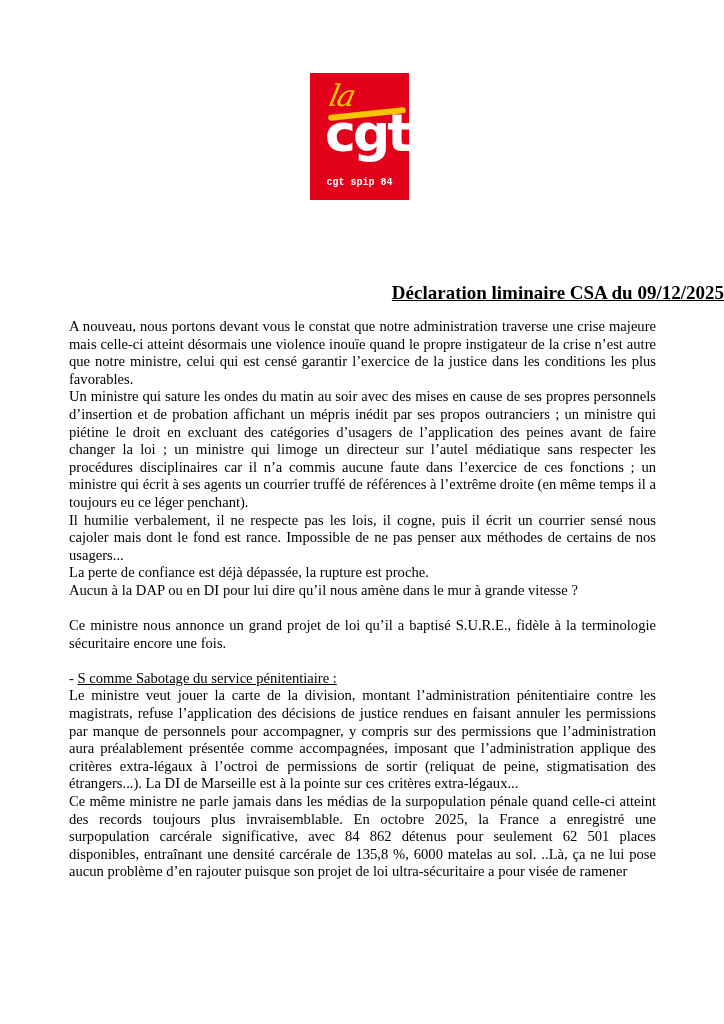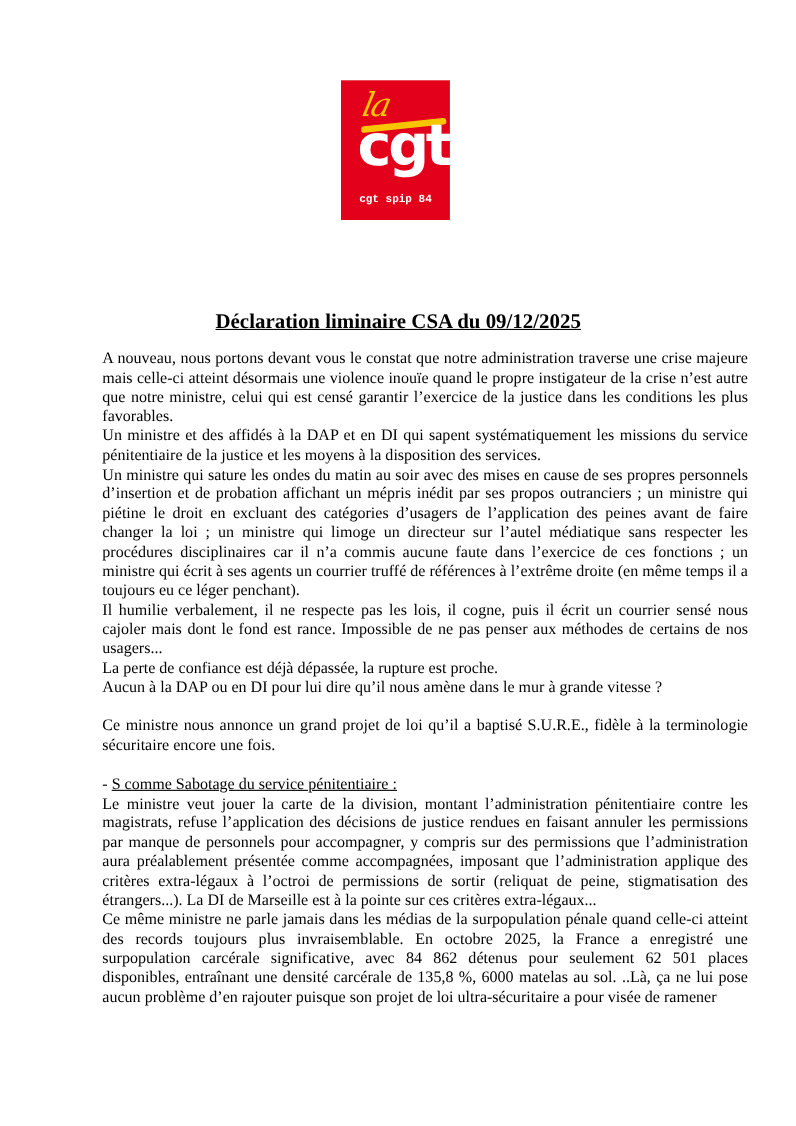--- a/index.html
+++ b/index.html
@@ -19,26 +19,26 @@
   }
   .logo-cgt {
     position: absolute; left: 2px; top: 30px; width: 97px; font-family: "DejaVu Sans", sans-serif;
     font-weight: bold; color: #ffffff; font-size: 52px; line-height: 60px; letter-spacing: -3px; text-align: right;
   }
   .logo-sub {
     position: absolute; left: 0; bottom: 12px; width: 99px; text-align: center; font-family: Liberation Mono, monospace;
     font-weight: bold; color: #ffffff; font-size: 10px;
   }
   .title {
-    position: absolute; left: 0; top: 282px; width: 724px; text-align: center;
+    position: absolute; left: 0; top: 282px; width: 724px; text-align: right;
     font-family: "Liberation Serif", serif; font-weight: bold; font-size: 19px; text-decoration: underline; color: #000;
   }
   .body {
     position: absolute; left: 69px; top: 318px; width: 587px;
-    font-family: "Liberation Serif", serif; font-size: 14.6px; line-height: 17.6px; color: #000; margin-left: 24px;
+    font-family: "Liberation Serif", serif; font-size: 14.6px; line-height: 17.6px; color: #000;
   }
   .body p { margin: 0; text-align: justify; }
   .body p.left { text-align: left; }
   .body .gap { height: 17.6px; }
   .heading-s { font-weight: normal; text-decoration: underline; }
 </style>
 </head>
 <body>
 
 <div class="page">
@@ -47,21 +47,20 @@
     <div class="logo-la">la</div>
     <div class="logo-swoosh"></div>
     <div class="logo-cgt">cgt</div>
     <div class="logo-sub">cgt spip 84</div>
   </div>
 
   <div class="title">Déclaration liminaire CSA du 09/12/2025</div>
 
   <div class="body">
     <p>A nouveau, nous portons devant vous le constat que notre administration traverse une crise majeure mais celle-ci atteint désormais une violence inouïe quand le propre instigateur de la crise n’est autre que notre ministre, celui qui est censé garantir l’exercice de la justice dans les conditions les plus favorables.</p>
-    <p>Un ministre et des affidés à la DAP et en DI qui sapent systématiquement les missions du service pénitentiaire de la justice et les moyens à la disposition des services.</p>
     <p>Un ministre qui sature les ondes du matin au soir avec des mises en cause de ses propres personnels d’insertion et de probation affichant un mépris inédit par ses propos outranciers ;  un ministre qui piétine le droit en excluant des catégories d’usagers de l’application des peines avant de faire changer la loi ; un ministre qui limoge un directeur sur l’autel médiatique sans respecter les procédures disciplinaires car il n’a commis aucune faute dans l’exercice de ces fonctions ; un ministre qui écrit à ses agents un courrier truffé de références à l’extrême droite (en même temps il a toujours eu ce léger penchant).</p>
     <p>Il humilie verbalement, il ne respecte pas les lois, il cogne, puis il écrit un courrier sensé nous cajoler mais dont le fond est rance. Impossible de ne pas penser aux méthodes de certains de nos usagers...</p>
     <p class="left">La perte de confiance est déjà dépassée, la rupture est proche.</p>
     <p class="left">Aucun à la DAP ou en DI pour lui dire qu’il nous amène dans le mur à grande vitesse ?</p>
     <div class="gap"></div>
     <p>Ce ministre nous annonce un grand projet de loi qu’il a baptisé S.U.R.E., fidèle à la terminologie sécuritaire encore une fois.</p>
     <div class="gap"></div>
     <p class="left"><span>- </span><span class="heading-s">S comme Sabotage du service pénitentiaire :</span></p>
     <p>Le ministre veut jouer la carte de la division, montant l’administration pénitentiaire contre les magistrats, refuse l’application des décisions de justice rendues en faisant annuler les permissions par manque de personnels pour accompagner, y compris sur des permissions que l’administration aura préalablement présentée comme accompagnées, imposant que l’administration applique des critères extra-légaux à l’octroi de permissions de sortir (reliquat de peine, stigmatisation des étrangers...). La DI de Marseille est à la pointe sur ces critères extra-légaux...</p>
     <p>Ce même ministre ne parle jamais dans les médias de la surpopulation pénale quand celle-ci atteint des records toujours plus invraisemblable. En octobre 2025, la France a enregistré une surpopulation carcérale significative, avec 84 862 détenus pour seulement 62 501 places disponibles, entraînant une densité carcérale de 135,8 %, 6000 matelas au sol. ..Là, ça ne lui pose aucun problème d’en rajouter puisque son projet de loi ultra-sécuritaire a pour visée de ramener</p>

